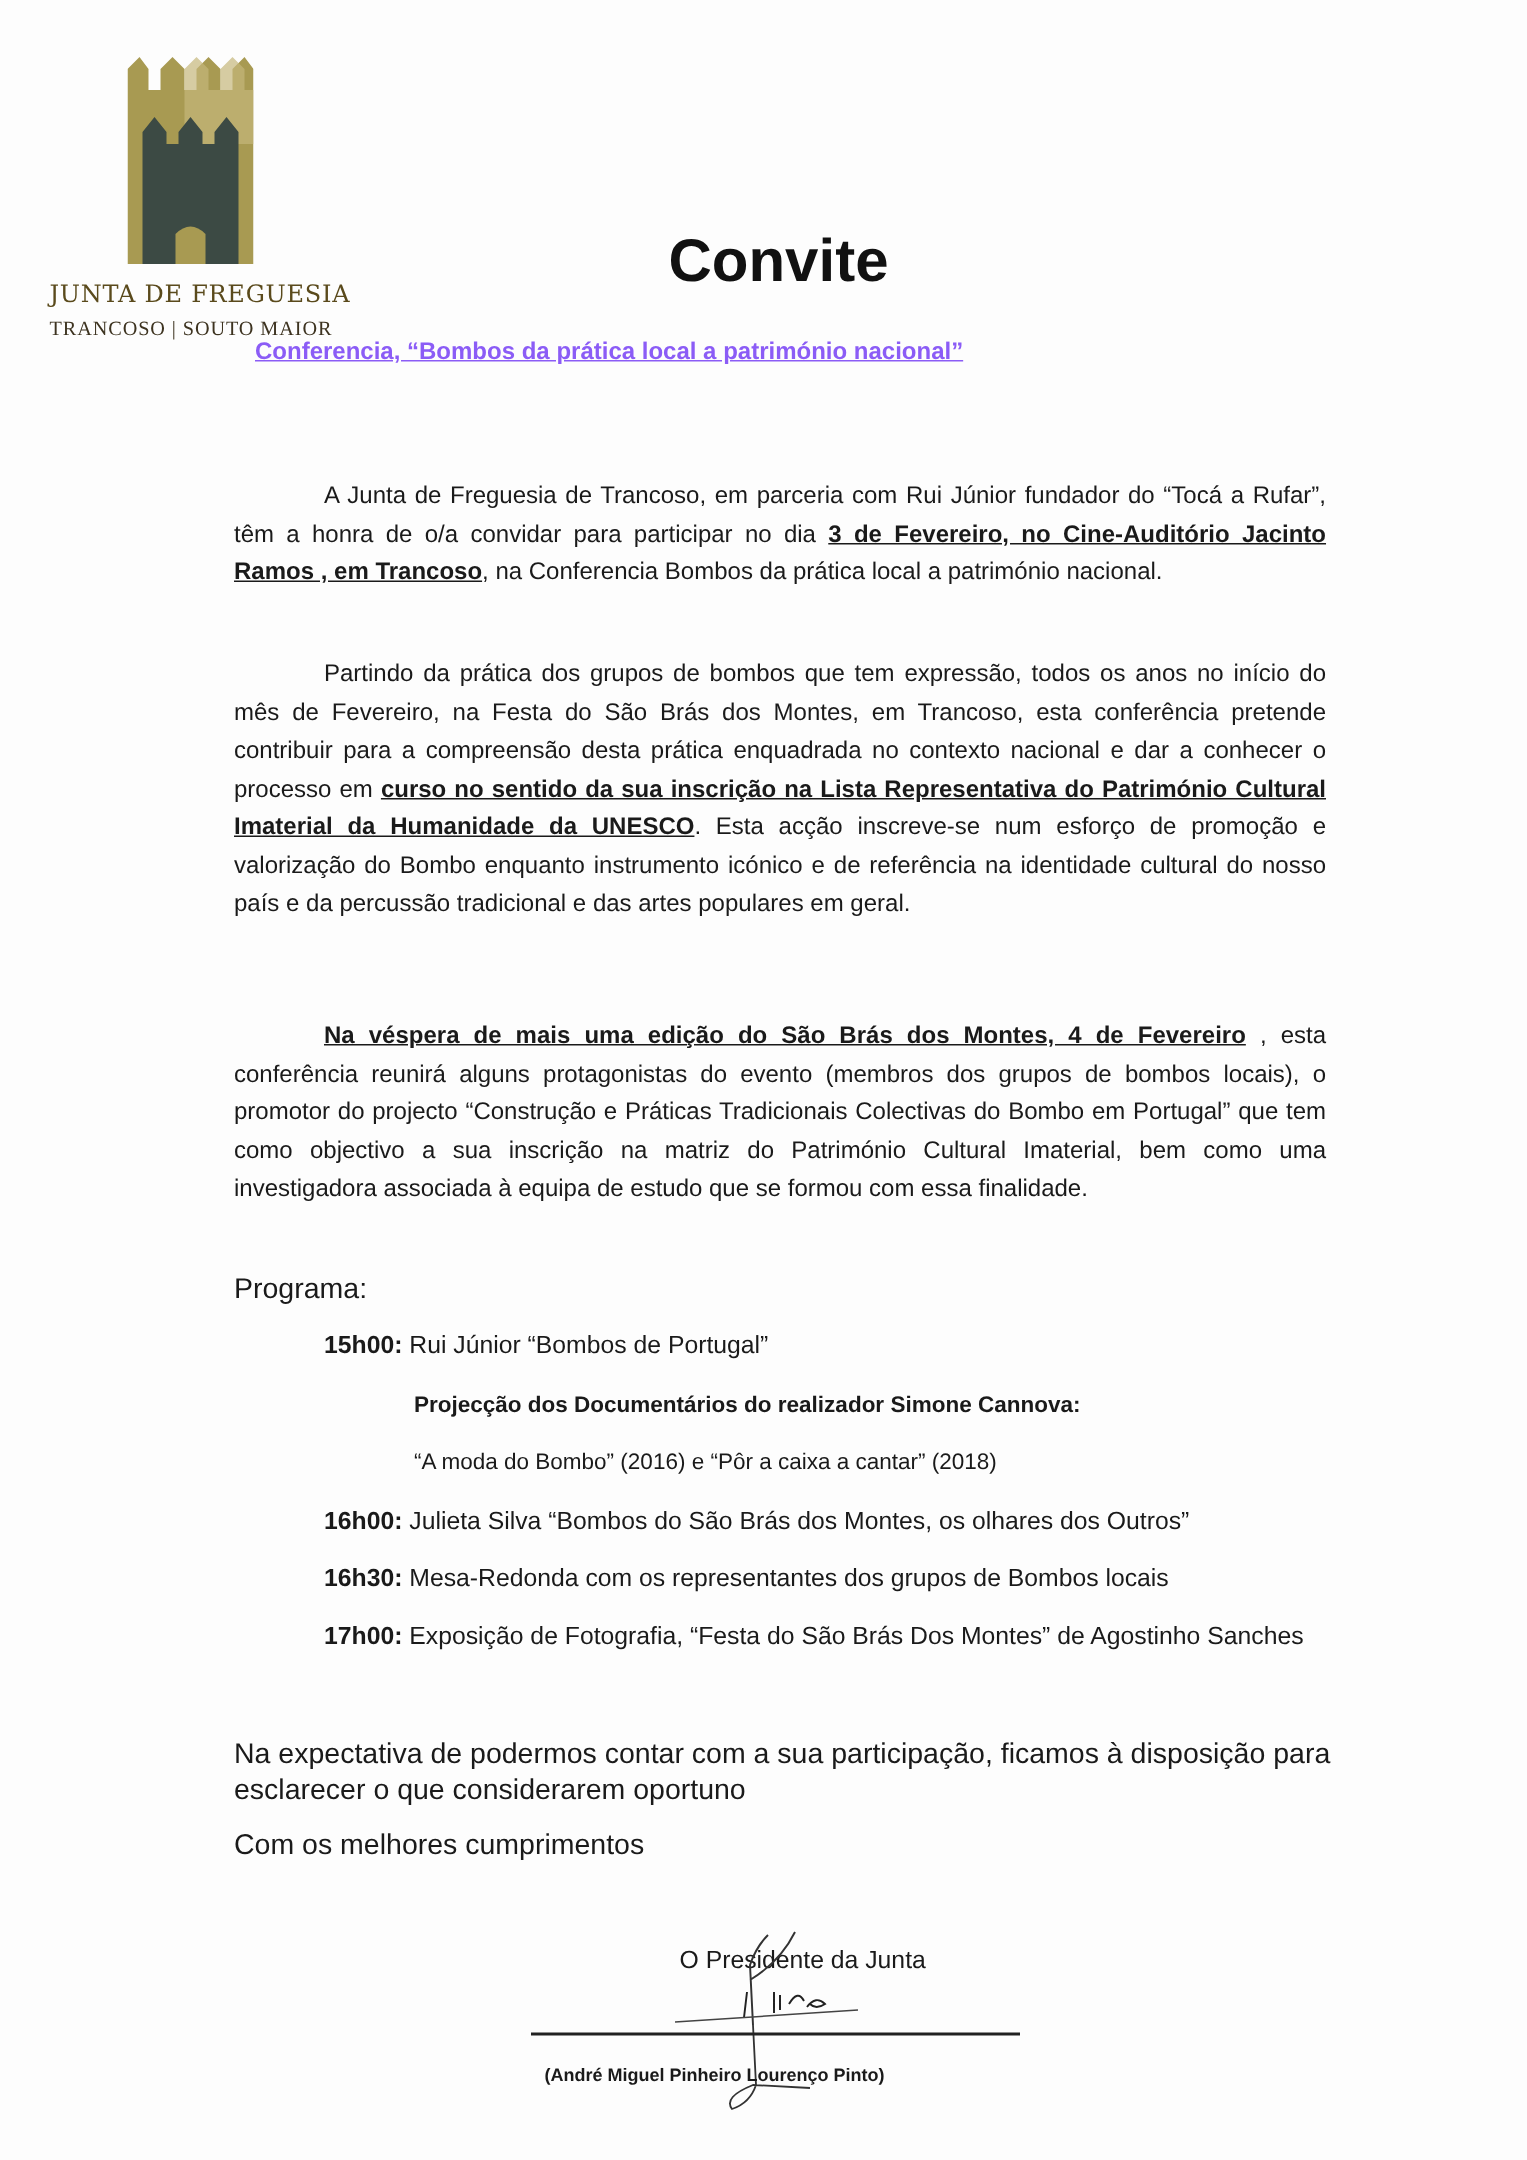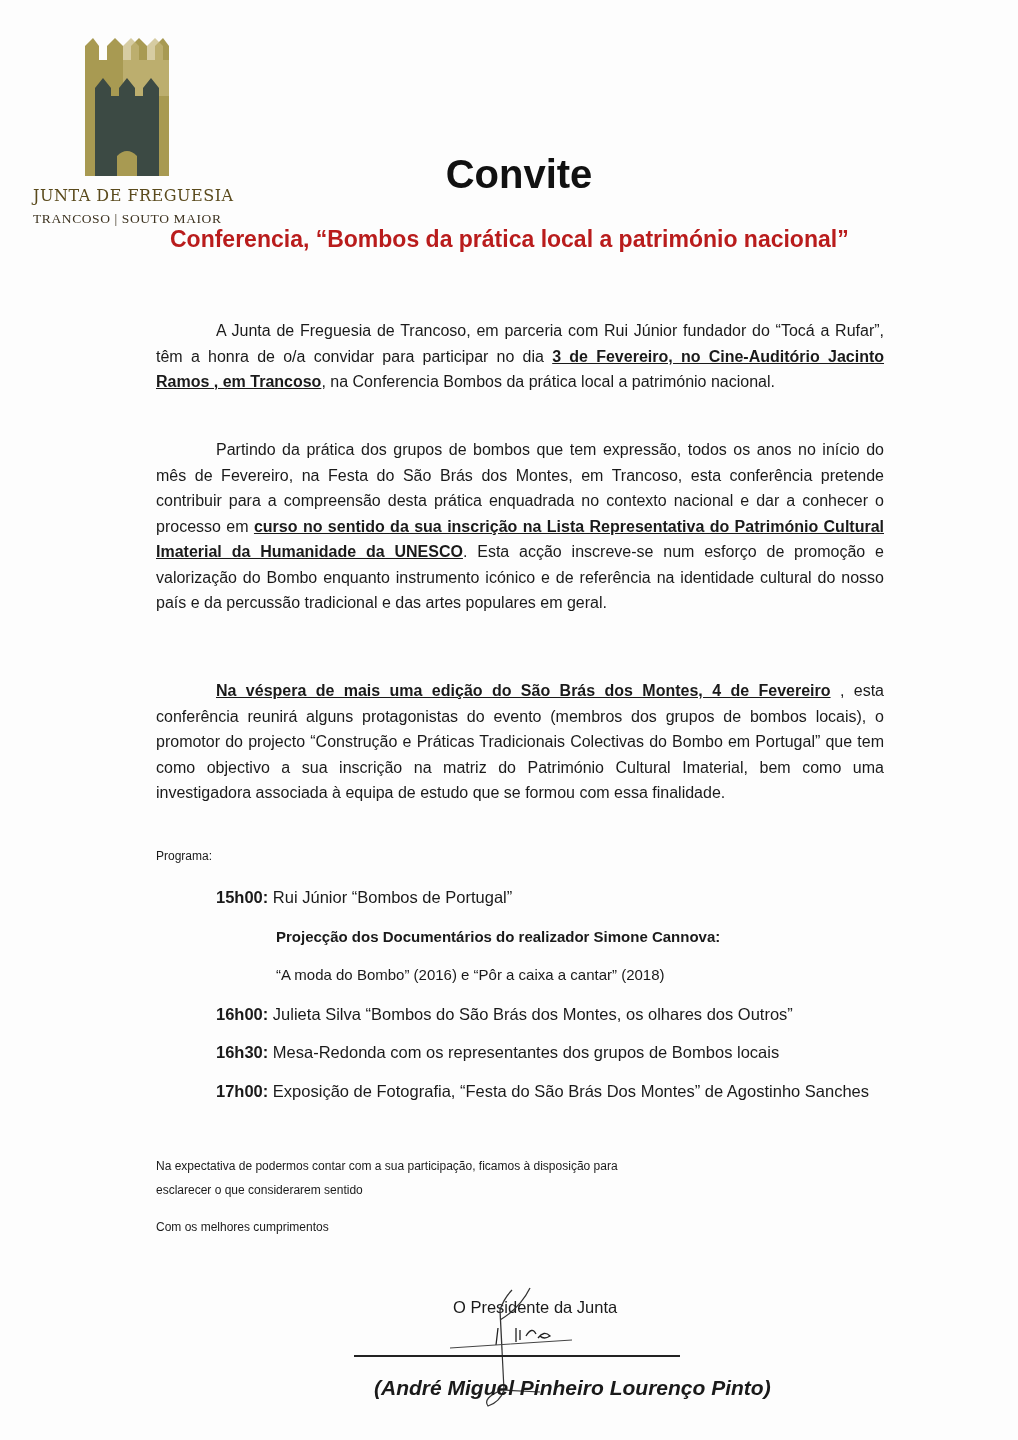--- a/index.html
+++ b/index.html
@@ -20,43 +20,43 @@
     position: absolute; left: 3px; top: 173px; width: 200px;
     font-family: Liberation Serif, serif; font-size: 13.5px; letter-spacing: 0.6px;
     color: #3d3320; white-space: nowrap;
   }
   .title {
     position: absolute; left: 0; width: 1038px; text-align: center; top: 152px;
     font-size: 40px; font-weight: bold; color: #111;
   }
   .subtitle {
     position: absolute; left: 170px; top: 226px; width: 700px;
-    font-size: 23px; font-weight: bold; color: #b91c1c; white-space: nowrap;
+    font-size: 16px; font-weight: bold; color: #8b5cf6; white-space: nowrap; text-decoration: underline;
   }
   .body-text {
     position: absolute; left: 156px; width: 728px;
     font-size: 16px; line-height: 25.5px; text-align: justify;
     font-family: "Liberation Sans Narrow", "Liberation Sans", sans-serif;
   }
   .indent { text-indent: 60px; }
   .u { font-weight: bold; text-decoration: underline; }
   .p1 { top: 318px; }
   .p2 { top: 437px; }
   .p3 { top: 678px; }
-  .plain { position: absolute; left: 156px; font-size: 12px; white-space: nowrap; }
+  .plain { position: absolute; left: 156px; font-size: 19px; white-space: nowrap; }
   .prog-label { top: 849px; }
   .prog-item { position: absolute; left: 216px; font-size: 16.5px; white-space: nowrap; text-align: center; }
   .prog-item b { font-weight: bold; }
   .prog-sub { position: absolute; left: 276px; font-size: 15px; white-space: nowrap; }
   .closing1 { top: 1159px; }
   .closing2 { top: 1183px; }
   .closing3 { top: 1220px; }
   .sig-title { position: absolute; left: 453px; top: 1298px; font-size: 16.5px; white-space: nowrap; }
   .sig-line { position: absolute; left: 354px; top: 1355px; width: 326px; height: 2px; background: #222; }
-  .sig-name { position: absolute; left: 374px; top: 1376px; font-size: 21px; font-weight: bold; white-space: nowrap; font-style: italic; }
+  .sig-name { position: absolute; left: 363px; top: 1376px; font-size: 12px; font-weight: bold; white-space: nowrap; }
   .signature { position: absolute; left: 440px; top: 1280px; }
 </style>
 </head>
 <body>
 
 <div class="logo">
   <svg width="84" height="138" viewBox="0 0 84 138">
     <polygon points="0,8 8,0 14,8 14,22 22,22 22,8 30,0 38,8 38,22 46,22 46,8 54,0 62,8 62,22 70,22 70,8 78,0 84,8 84,138 0,138" fill="#a89a52"></polygon>
     <polygon points="38,8 46,0 54,8 54,22 62,22 62,8 70,0 78,8 78,22 84,22 84,58 38,58" fill="#c4b77a" opacity="0.7"></polygon>
     <polygon points="10,50 18,40 26,50 26,58 34,58 34,50 42,40 50,50 50,58 58,58 58,50 66,40 74,50 74,138 10,138" fill="#3c4a44"></polygon>
@@ -78,21 +78,21 @@
 <div class="plain prog-label">Programa:</div>
 
 <div class="prog-item" style="top:888px"><b>15h00:</b><span> Rui Júnior “Bombos de Portugal”</span></div>
 <div class="prog-sub" style="top:928px; font-weight:bold">Projecção dos Documentários do realizador Simone Cannova:</div>
 <div class="prog-sub" style="top:966px">“A moda do Bombo” (2016)  e  “Pôr a caixa a cantar” (2018)</div>
 <div class="prog-item" style="top:1005px"><b>16h00:</b><span> Julieta Silva “Bombos do São Brás dos Montes, os olhares dos Outros”</span></div>
 <div class="prog-item" style="top:1043px"><b>16h30:</b><span> Mesa-Redonda com os representantes dos grupos de Bombos locais</span></div>
 <div class="prog-item" style="top:1082px"><b>17h00:</b><span> Exposição de Fotografia, “Festa do São Brás Dos Montes” de Agostinho Sanches</span></div>
 
 <div class="plain closing1">Na expectativa de podermos contar com a sua participação, ficamos à disposição para</div>
-<div class="plain closing2">esclarecer o que considerarem sentido</div>
+<div class="plain closing2">esclarecer o que considerarem oportuno</div>
 <div class="plain closing3">Com os melhores cumprimentos</div>
 
 <div class="sig-title">O Presidente da Junta</div>
 <svg class="signature" width="160" height="130" viewBox="0 0 160 130">
   <path d="M62,70 L60,30 Q64,18 72,10 M60,40 Q80,28 90,8" stroke="#333" stroke-width="1.3" fill="none"></path>
   <path d="M56,65 L58,48 M76,62 L76,48 M80,60 L80,50 M86,56 Q92,46 96,54 M98,58 Q104,50 110,56 Q104,60 100,56" stroke="#222" stroke-width="1.3" fill="none"></path>
   <path d="M10,68 Q70,64 132,60" stroke="#444" stroke-width="1" fill="none"></path>
   <path d="M62,70 L64,110 Q60,122 48,126 Q42,118 62,110 L100,112" stroke="#333" stroke-width="1.2" fill="none"></path>
 </svg>
 <div class="sig-line"></div>

